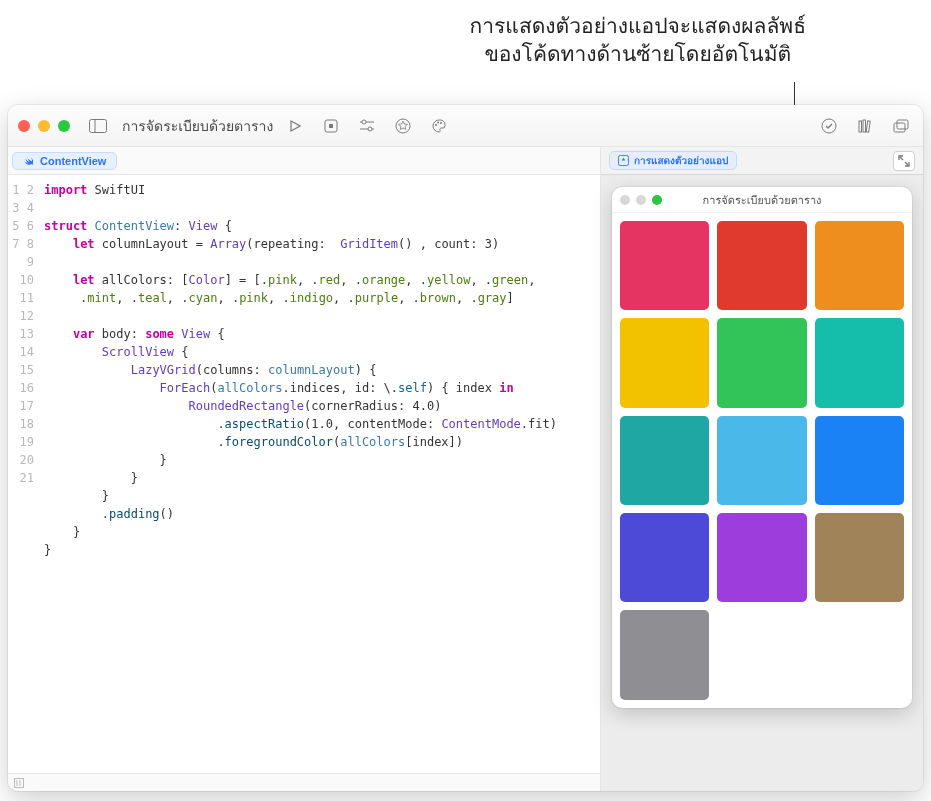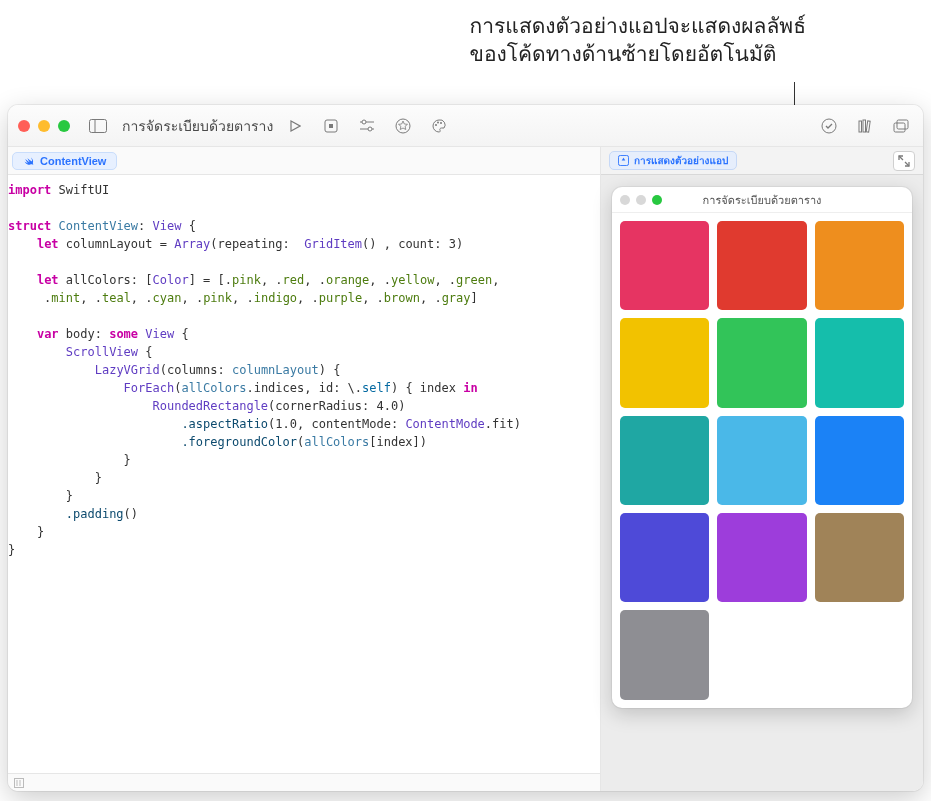--- a/index.html
+++ b/index.html
@@ -8,21 +8,21 @@
   background: #fff;
   width: 931px;
   height: 801px;
   position: relative;
   overflow: hidden;
 }
 .annotation {
   position: absolute;
   top: 12px;
   right: 125px;
-  text-align: left;
+  text-align: center;
   font-size: 21px;
   color: #222;
   line-height: 1.35;
 }
 .callout-line {
   position: absolute;
   top: 82px;
   right: 136px;
   width: 1px;
   height: 66px;
@@ -198,20 +198,42 @@
     <div class="editor-pane">
       <div class="tabstrip">
         <div class="filetab">
           <svg class="swift-icon" viewBox="0 0 16 16">
               <path fill="#2b73ff" d="M10.5 3c2.7 2.4 3.6 5.7 2.6 8.1.6.8.8 1.9.4 1.9-.4 0-.9-.8-2.2-.8-1.6 0-2.6 1.3-5 .4C3.5 11.6 2 8.5 2 8.5c2 1.6 4.6 2.4 4.6 2.4C4.6 8.9 2.9 5 2.9 5c2.3 2.6 6 4.7 6 4.7C7.4 7.6 5.8 4 5.8 4 8 6.4 12 8.6 12 8.6 12.7 6.6 10.5 3 10.5 3z"></path>
             </svg>
           <span>ContentView</span>
         </div>
       </div>
       <div class="code-area">
+        <div class="gutter" id="gutter">1
+2
+3
+4
+5
+6
+7
+8
+9
+10
+11
+12
+13
+14
+15
+16
+17
+18
+19
+20
+21
+</div>
         <div class="code" id="code"><span class="kw">import</span> SwiftUI
 
 <span class="kw">struct</span> <span class="ident">ContentView</span>: <span class="type">View</span> {
     <span class="kw">let</span> columnLayout = <span class="type">Array</span>(repeating:  <span class="type">GridItem</span>() , count: 3)
 
     <span class="kw">let</span> allColors: [<span class="type">Color</span>] = [.<span class="prop">pink</span>, .<span class="prop">red</span>, .<span class="prop">orange</span>, .<span class="prop">yellow</span>, .<span class="prop">green</span>,
      .<span class="prop">mint</span>, .<span class="prop">teal</span>, .<span class="prop">cyan</span>, .<span class="prop">pink</span>, .<span class="prop">indigo</span>, .<span class="prop">purple</span>, .<span class="prop">brown</span>, .<span class="prop">gray</span>]
 
     <span class="kw">var</span> body: <span class="kw">some</span> <span class="type">View</span> {
         <span class="type">ScrollView</span> {

